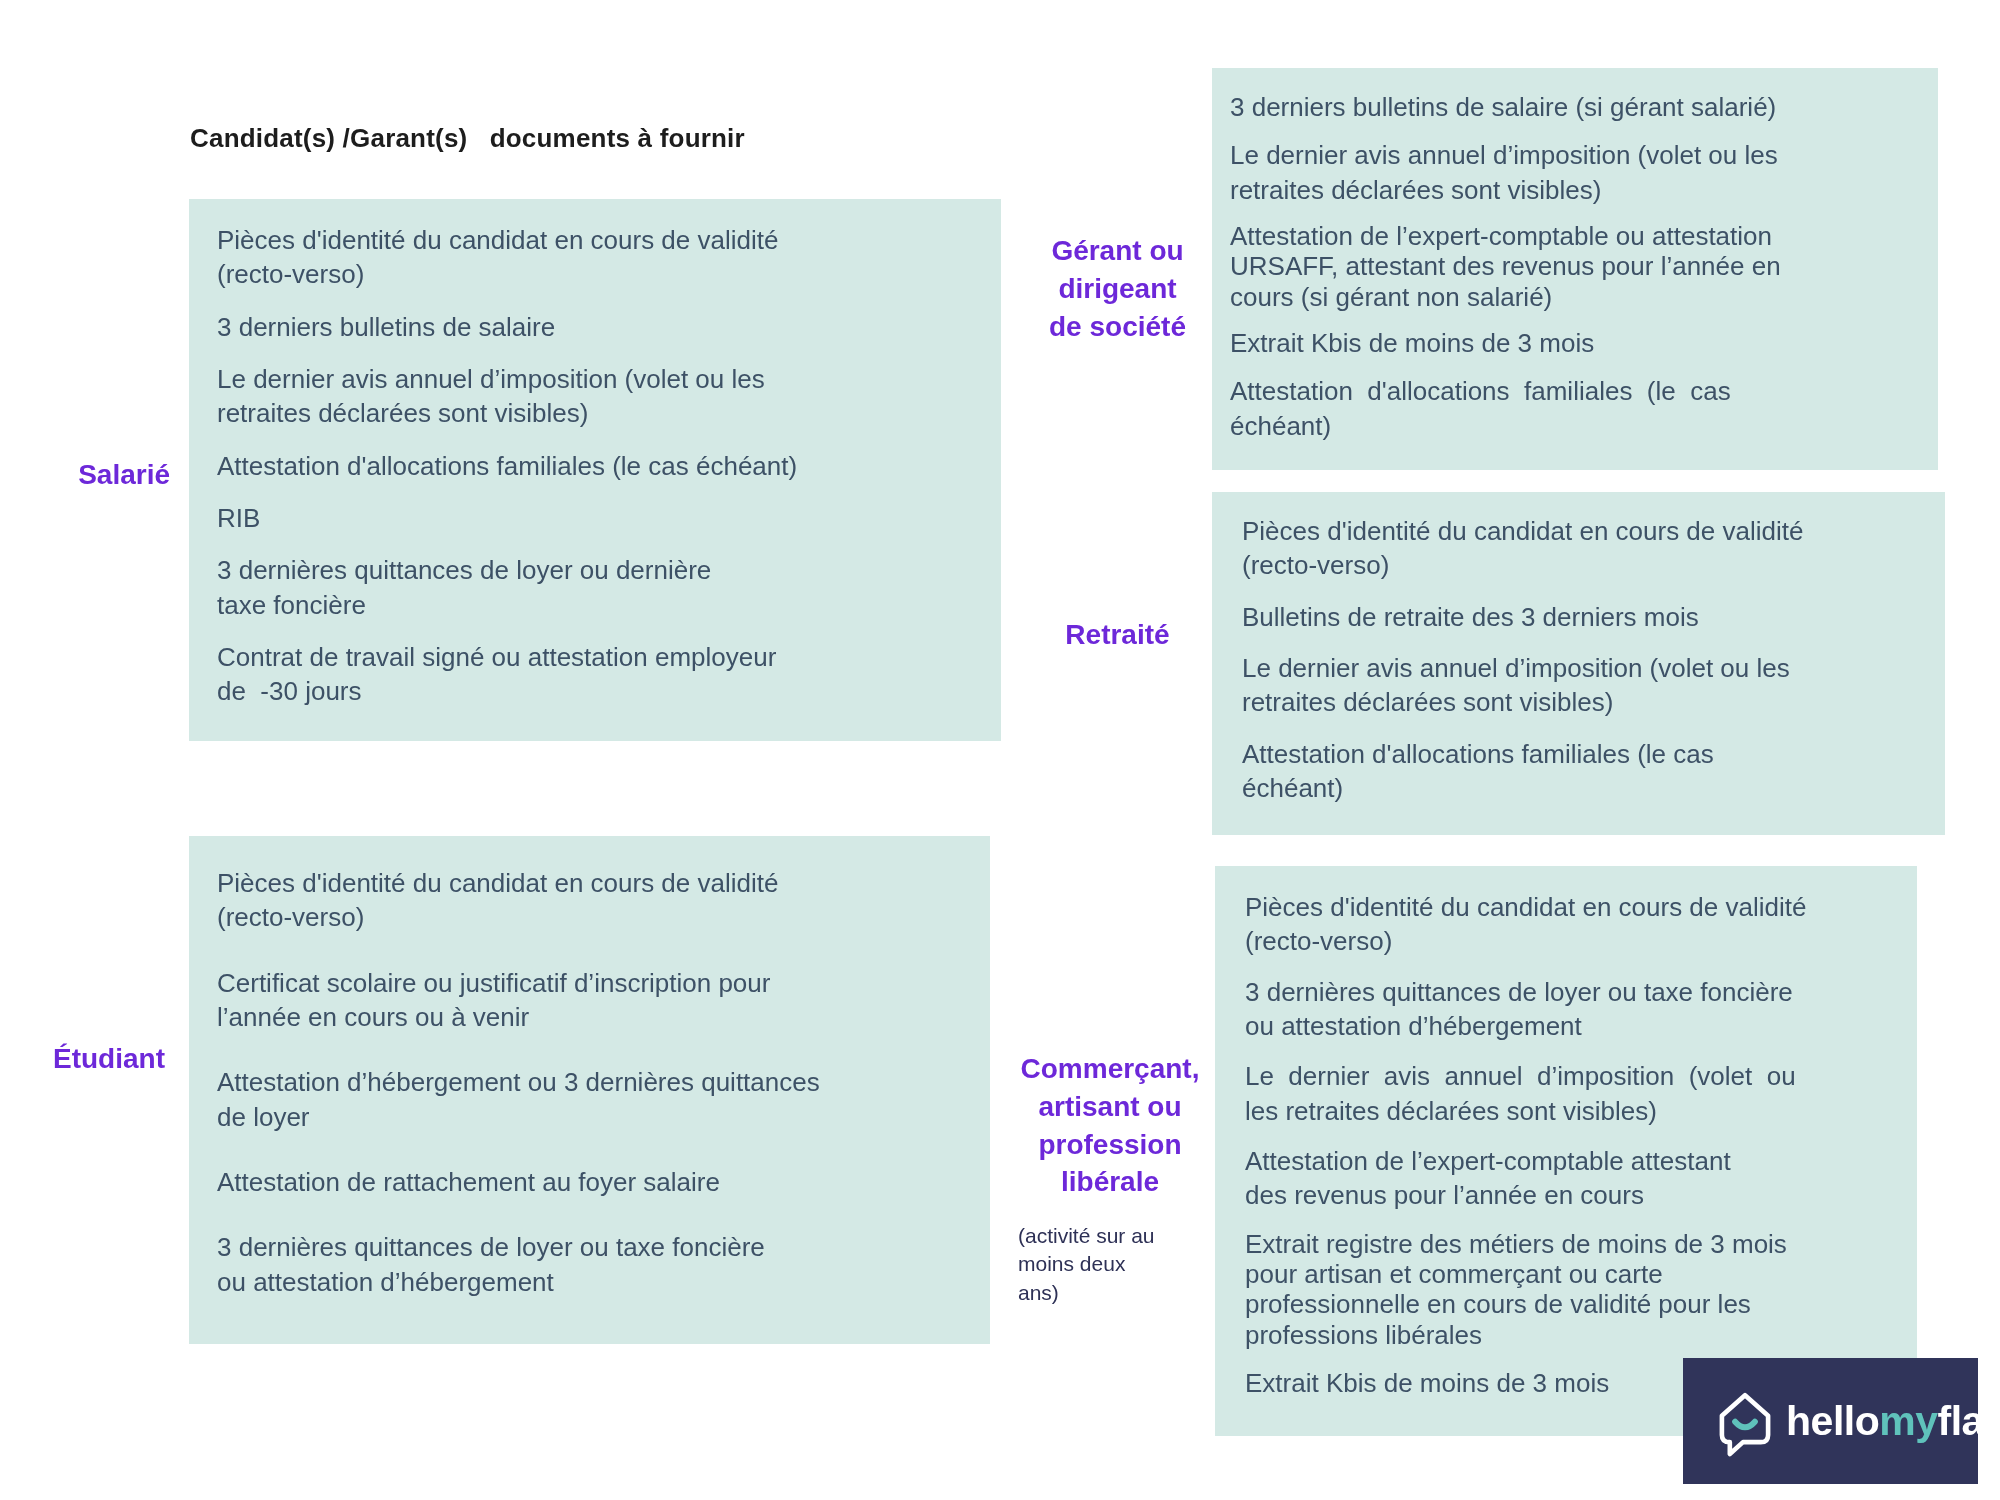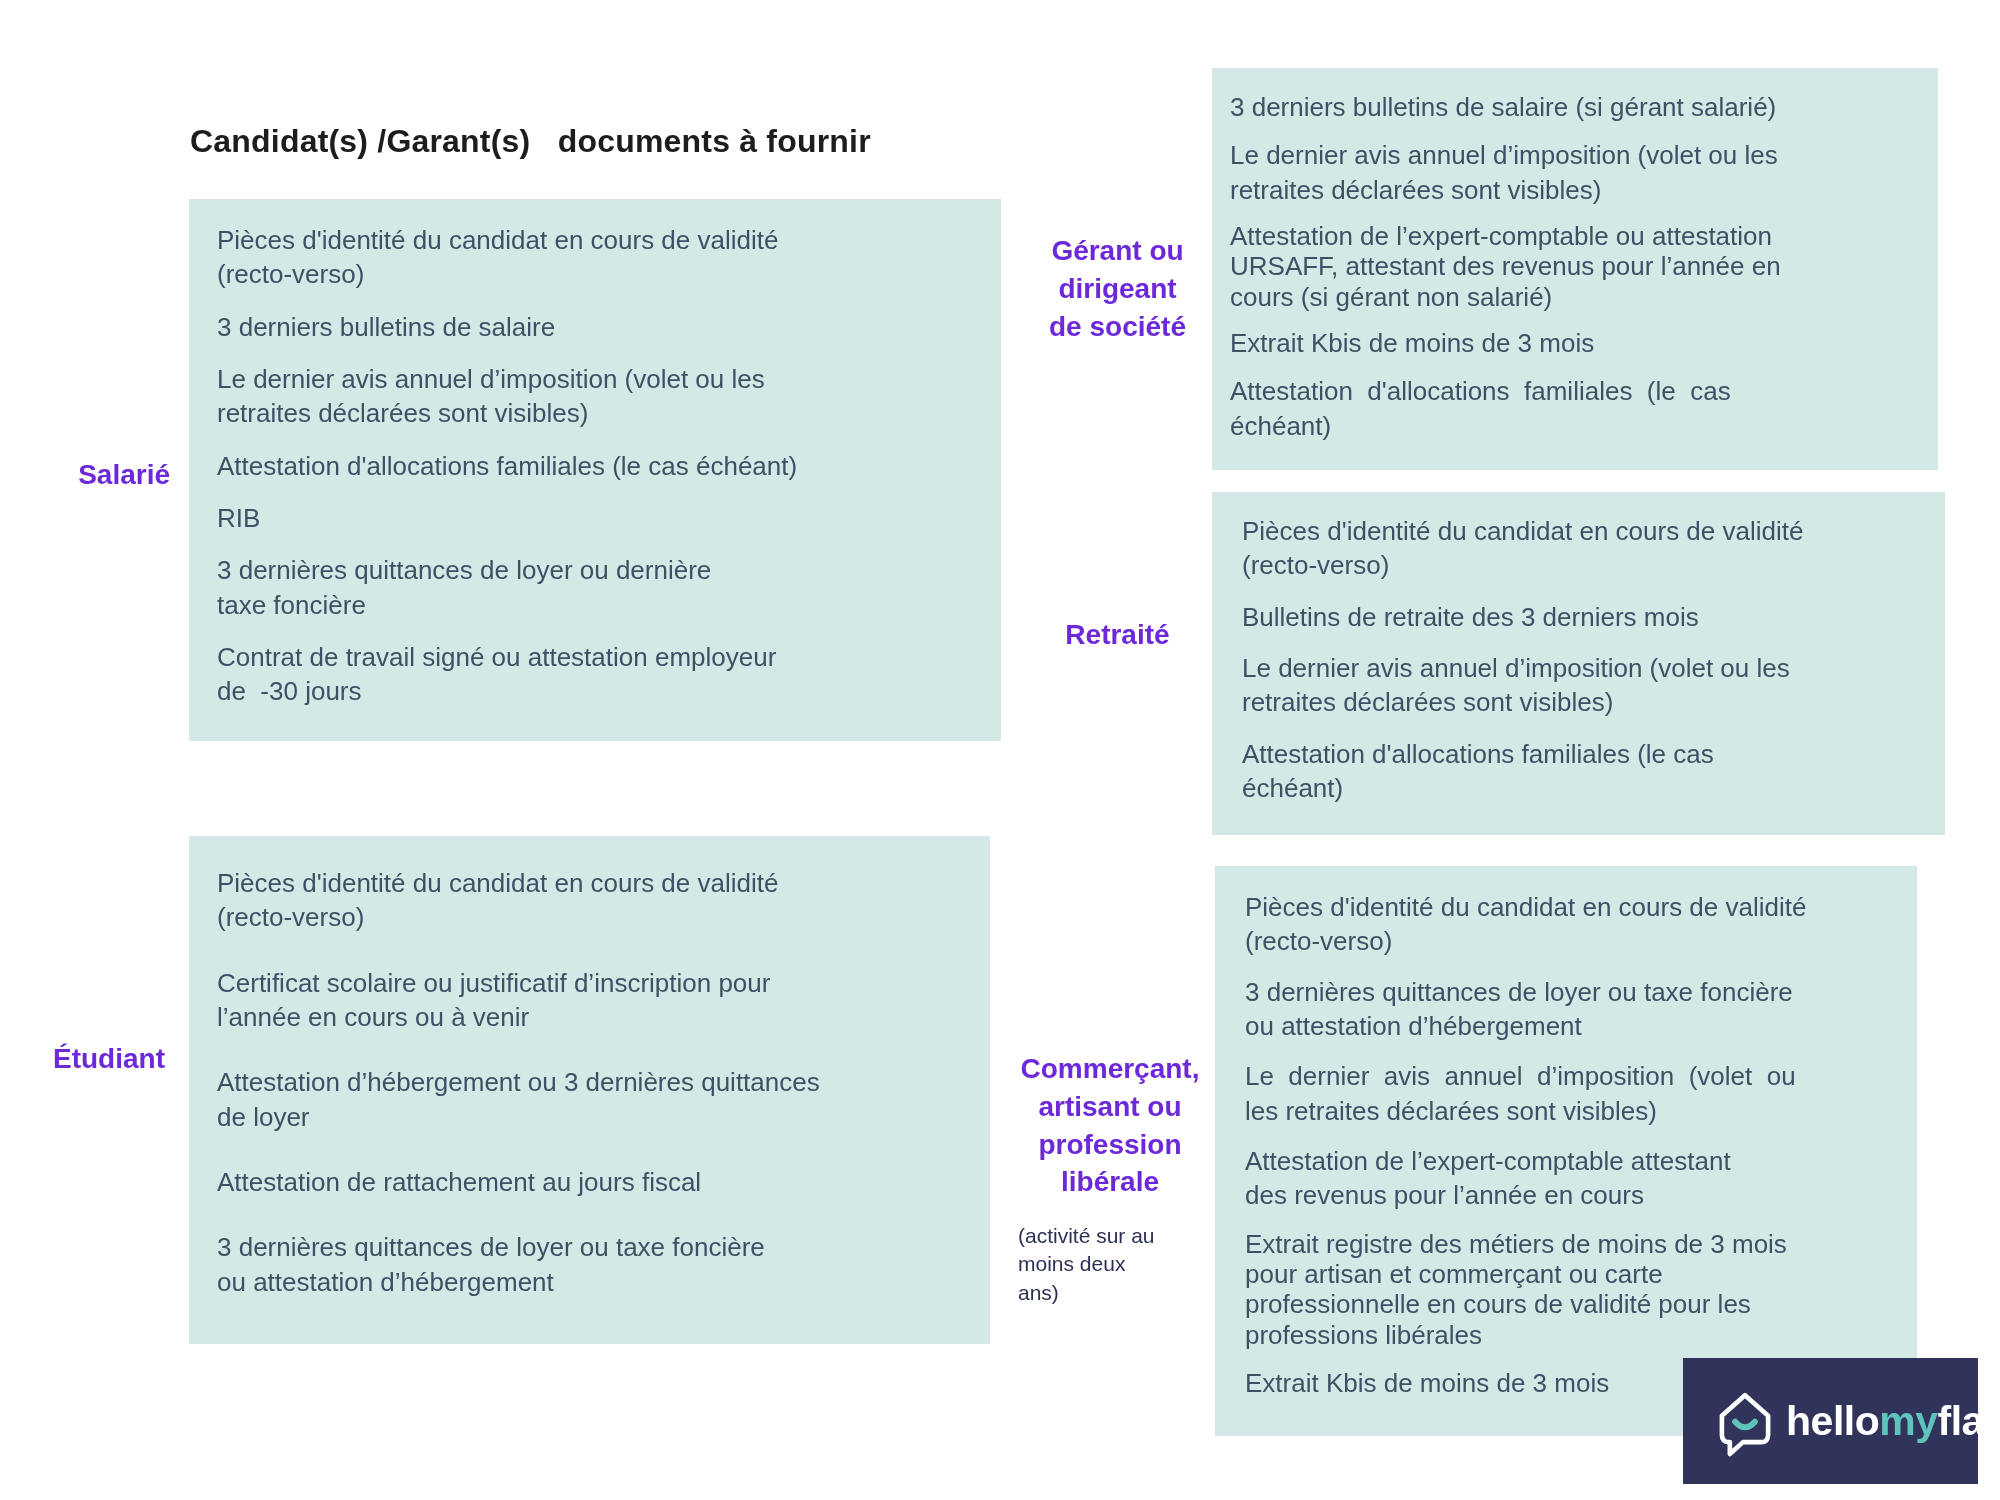--- a/index.html
+++ b/index.html
@@ -9,21 +9,21 @@
     width: 2000px;
     height: 1500px;
     background: #ffffff;
     font-family: "Liberation Sans", sans-serif;
     overflow: hidden;
   }
   .title {
     position: absolute;
     left: 190px;
     top: 123px;
-    font-size: 32px;
+    font-size: 26px;
     font-weight: bold;
     color: #1d1d1d;
     white-space: pre-wrap;
     letter-spacing: 0.2px;
   }
   .doc-box {
     position: absolute;
     background: #d4e9e5;
     color: #3d5166;
     font-size: 26px;
@@ -120,21 +120,21 @@
   </div>
 
   <div class="cat-label label-etudiant">Étudiant</div>
   <div class="doc-box box-etudiant">
     <div class="doc-item">Pièces d'identité du candidat en cours de validité
 (recto-verso)</div>
     <div class="doc-item">Certificat scolaire ou justificatif d’inscription pour
 l’année en cours ou à venir</div>
     <div class="doc-item">Attestation d’hébergement ou 3 dernières quittances
 de loyer</div>
-    <div class="doc-item">Attestation de rattachement au jours fiscal</div>
+    <div class="doc-item">Attestation de rattachement au foyer salaire</div>
     <div class="doc-item">3 dernières quittances de loyer ou taxe foncière
 ou attestation d’hébergement</div>
   </div>
 
   <div class="cat-label label-gerant">Gérant ou
 dirigeant
 de société</div>
   <div class="doc-box box-gerant">
     <div class="doc-item">3 derniers bulletins de salaire (si gérant salarié)</div>
     <div class="doc-item">Le dernier avis annuel d’imposition (volet ou les

